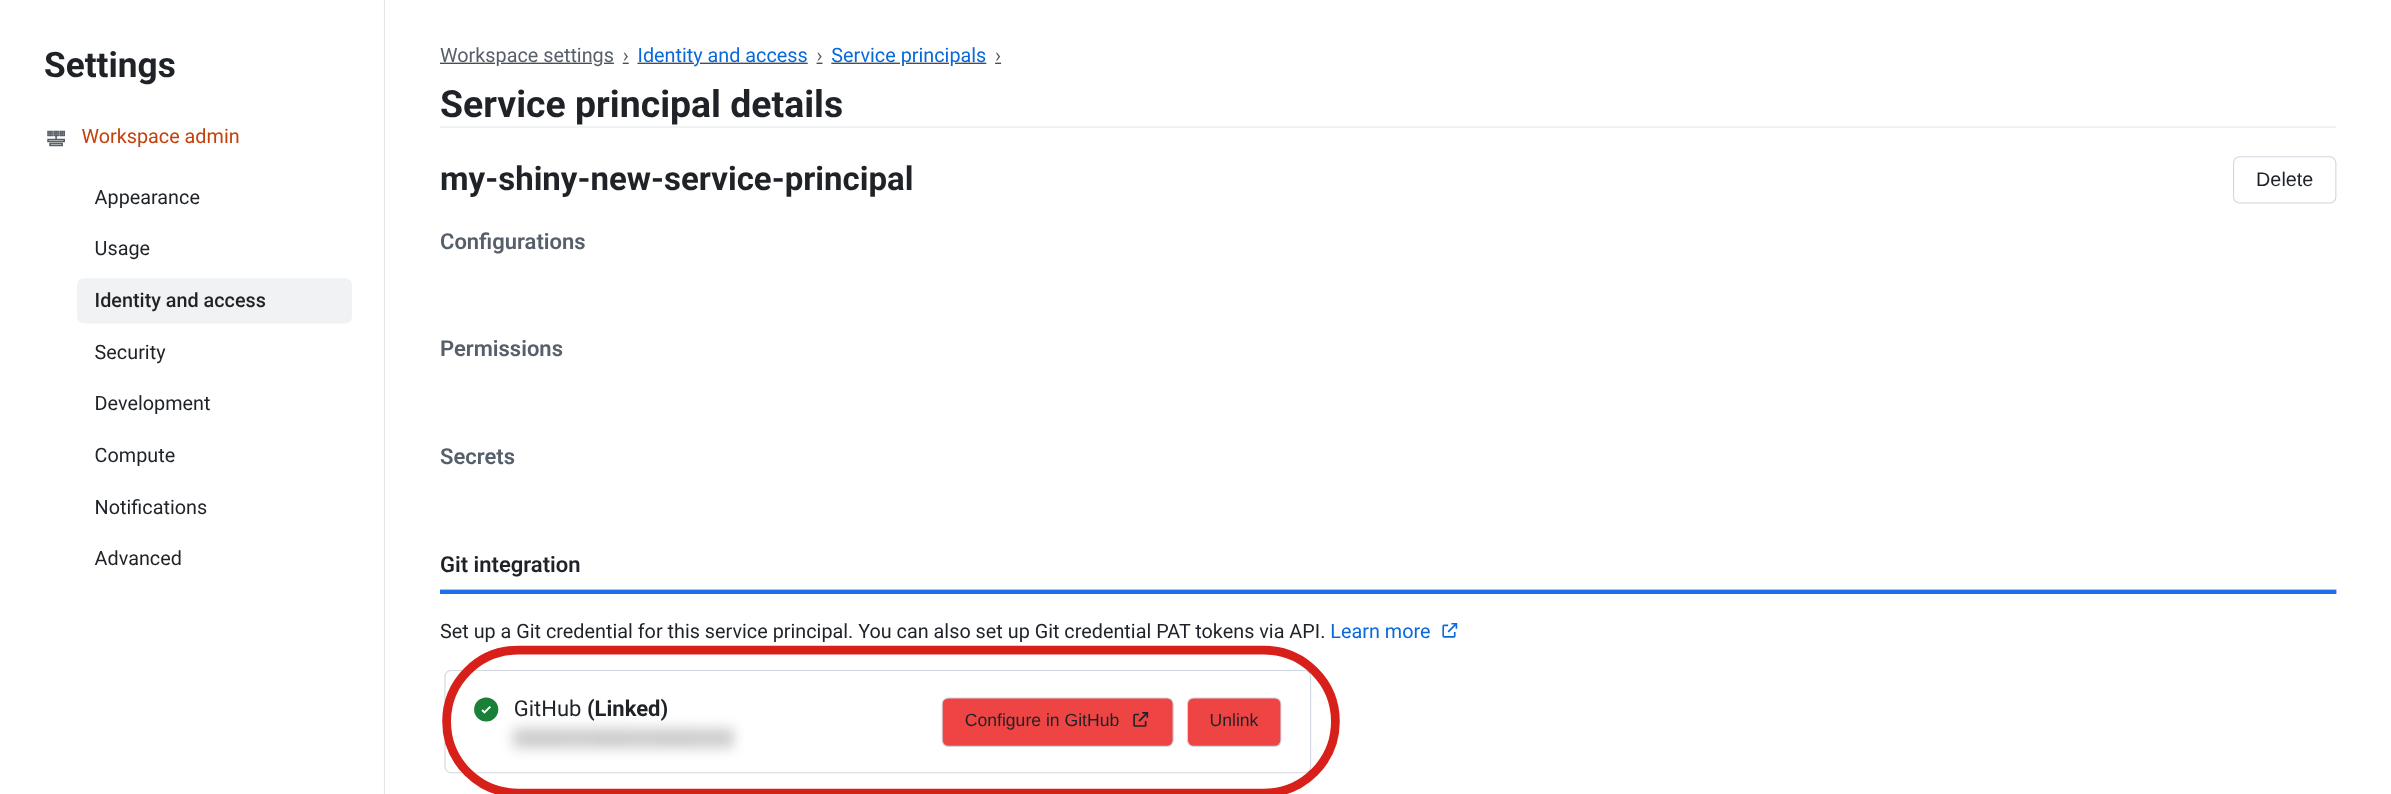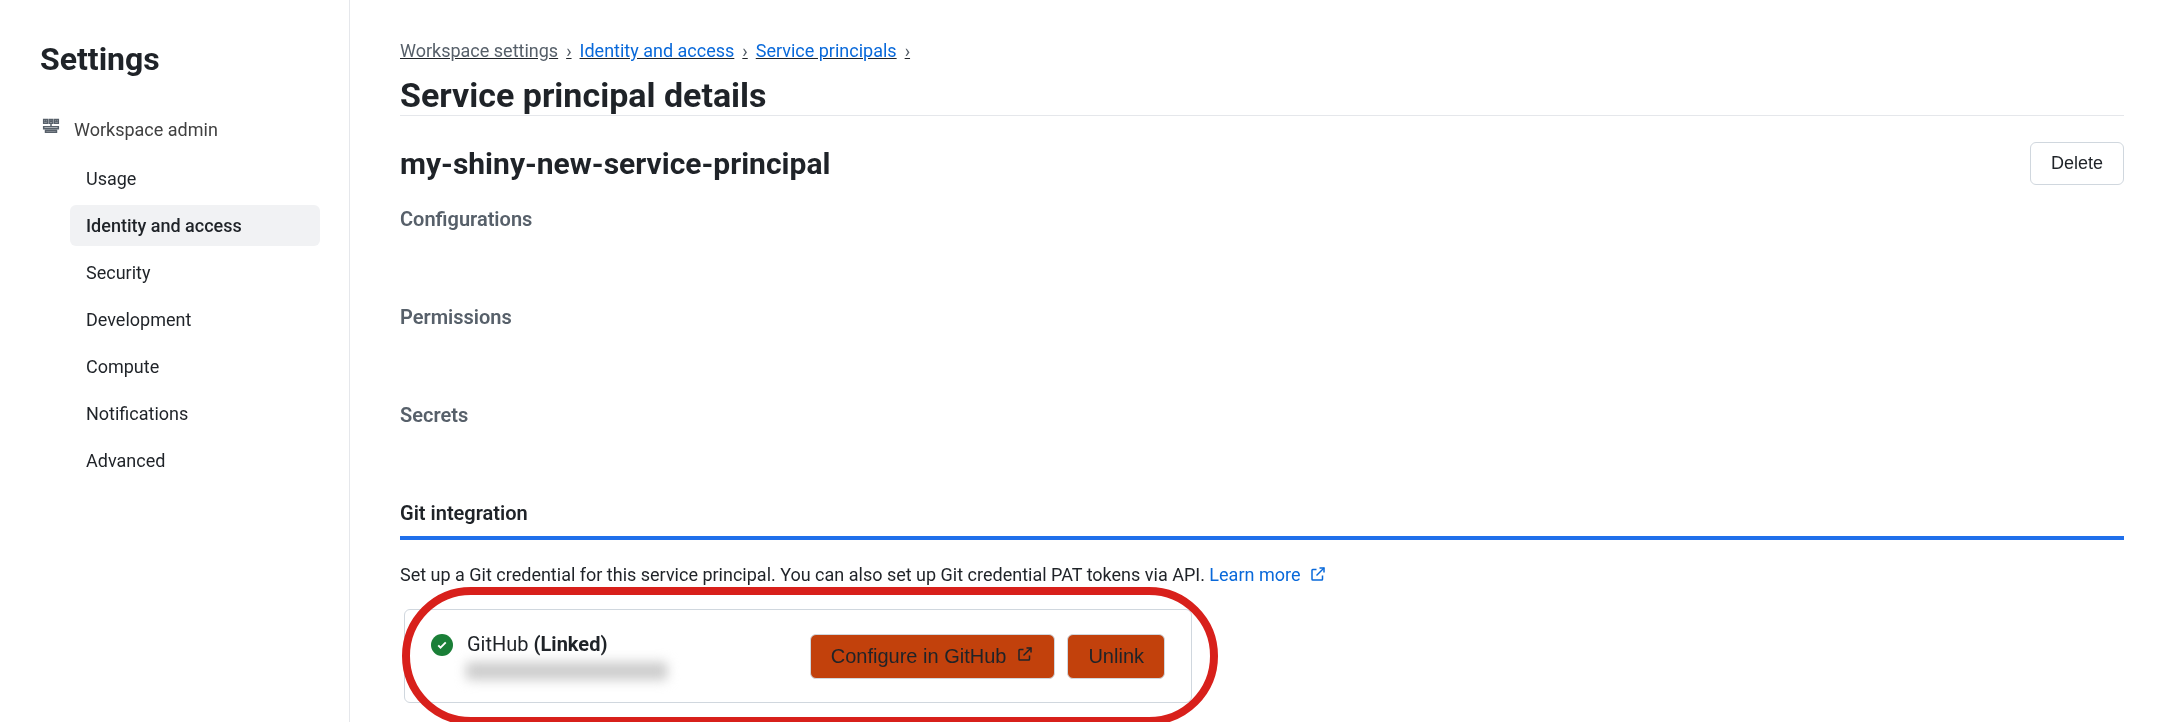--- a/index.html
+++ b/index.html
@@ -20,23 +20,23 @@
     flex-shrink: 0;
   }
   .sidebar h1 {
     font-size: 32px;
     font-weight: 700;
     margin-bottom: 36px;
     color: #1f2328;
   }
   .sidebar-group-hdr {
     display: flex;
-    align-items: flex-end;
+    align-items: flex-start;
     gap: 12px;
-    color: #404040;
+    color: #c2410c;
     font-size: 18px;
     margin-bottom: 18px;
     padding-left: 0;
   }
   .sidebar-items { list-style: none; margin-left: 30px; }
   .sidebar-items li {
     font-size: 18px;
     color: #1f2328;
     padding: 10px 16px;
     border-radius: 6px;
@@ -149,25 +149,25 @@
   .provider-text .linked { font-weight: 700; }
   .provider-sub {
     margin-top: 6px;
     width: 200px; height:18px;
     filter: blur(6px);
     background: repeating-linear-gradient(90deg,#bbb 0 6px,#ddd 6px 12px);
     border-radius:3px;
   }
   .card-actions { display:flex; gap:12px; }
   .btn {
-    background:#c2410c;
+    background:#ef4444;
     border:1px solid #d0d7de;
     border-radius:6px;
     padding:10px 20px;
-    font-size:20px;
+    font-size:16px;
     color:#1f2328;
     cursor:pointer;
     display:inline-flex;
     align-items:center;
     gap:10px;
   }
   .highlight-oval {
     position:absolute;
     inset: -22px -26px -22px -2px;
     border: 8px solid #d8201b;
@@ -187,20 +187,21 @@
         <svg viewBox="0 0 24 24">
             <path d="M4 6h4v4H4V6zm6 0h4v4h-4V6zm6 0h4v4h-4V6zM4 14h16v2H4v-2zm2 4h12v2H6v-2zM12 10v4" stroke="#57606a" stroke-width="1.6" fill="none"></path>
             <circle cx="6" cy="8" r="1.4"></circle>
             <circle cx="12" cy="8" r="1.4"></circle>
             <circle cx="18" cy="8" r="1.4"></circle>
           </svg>
       </span>
       <span>Workspace admin</span>
     </div>
     <ul class="sidebar-items">
+      <li>Appearance</li>
       <li>Usage</li>
       <li class="active">Identity and access</li>
       <li>Security</li>
       <li>Development</li>
       <li>Compute</li>
       <li>Notifications</li>
       <li>Advanced</li>
     </ul>
   </aside>
 

